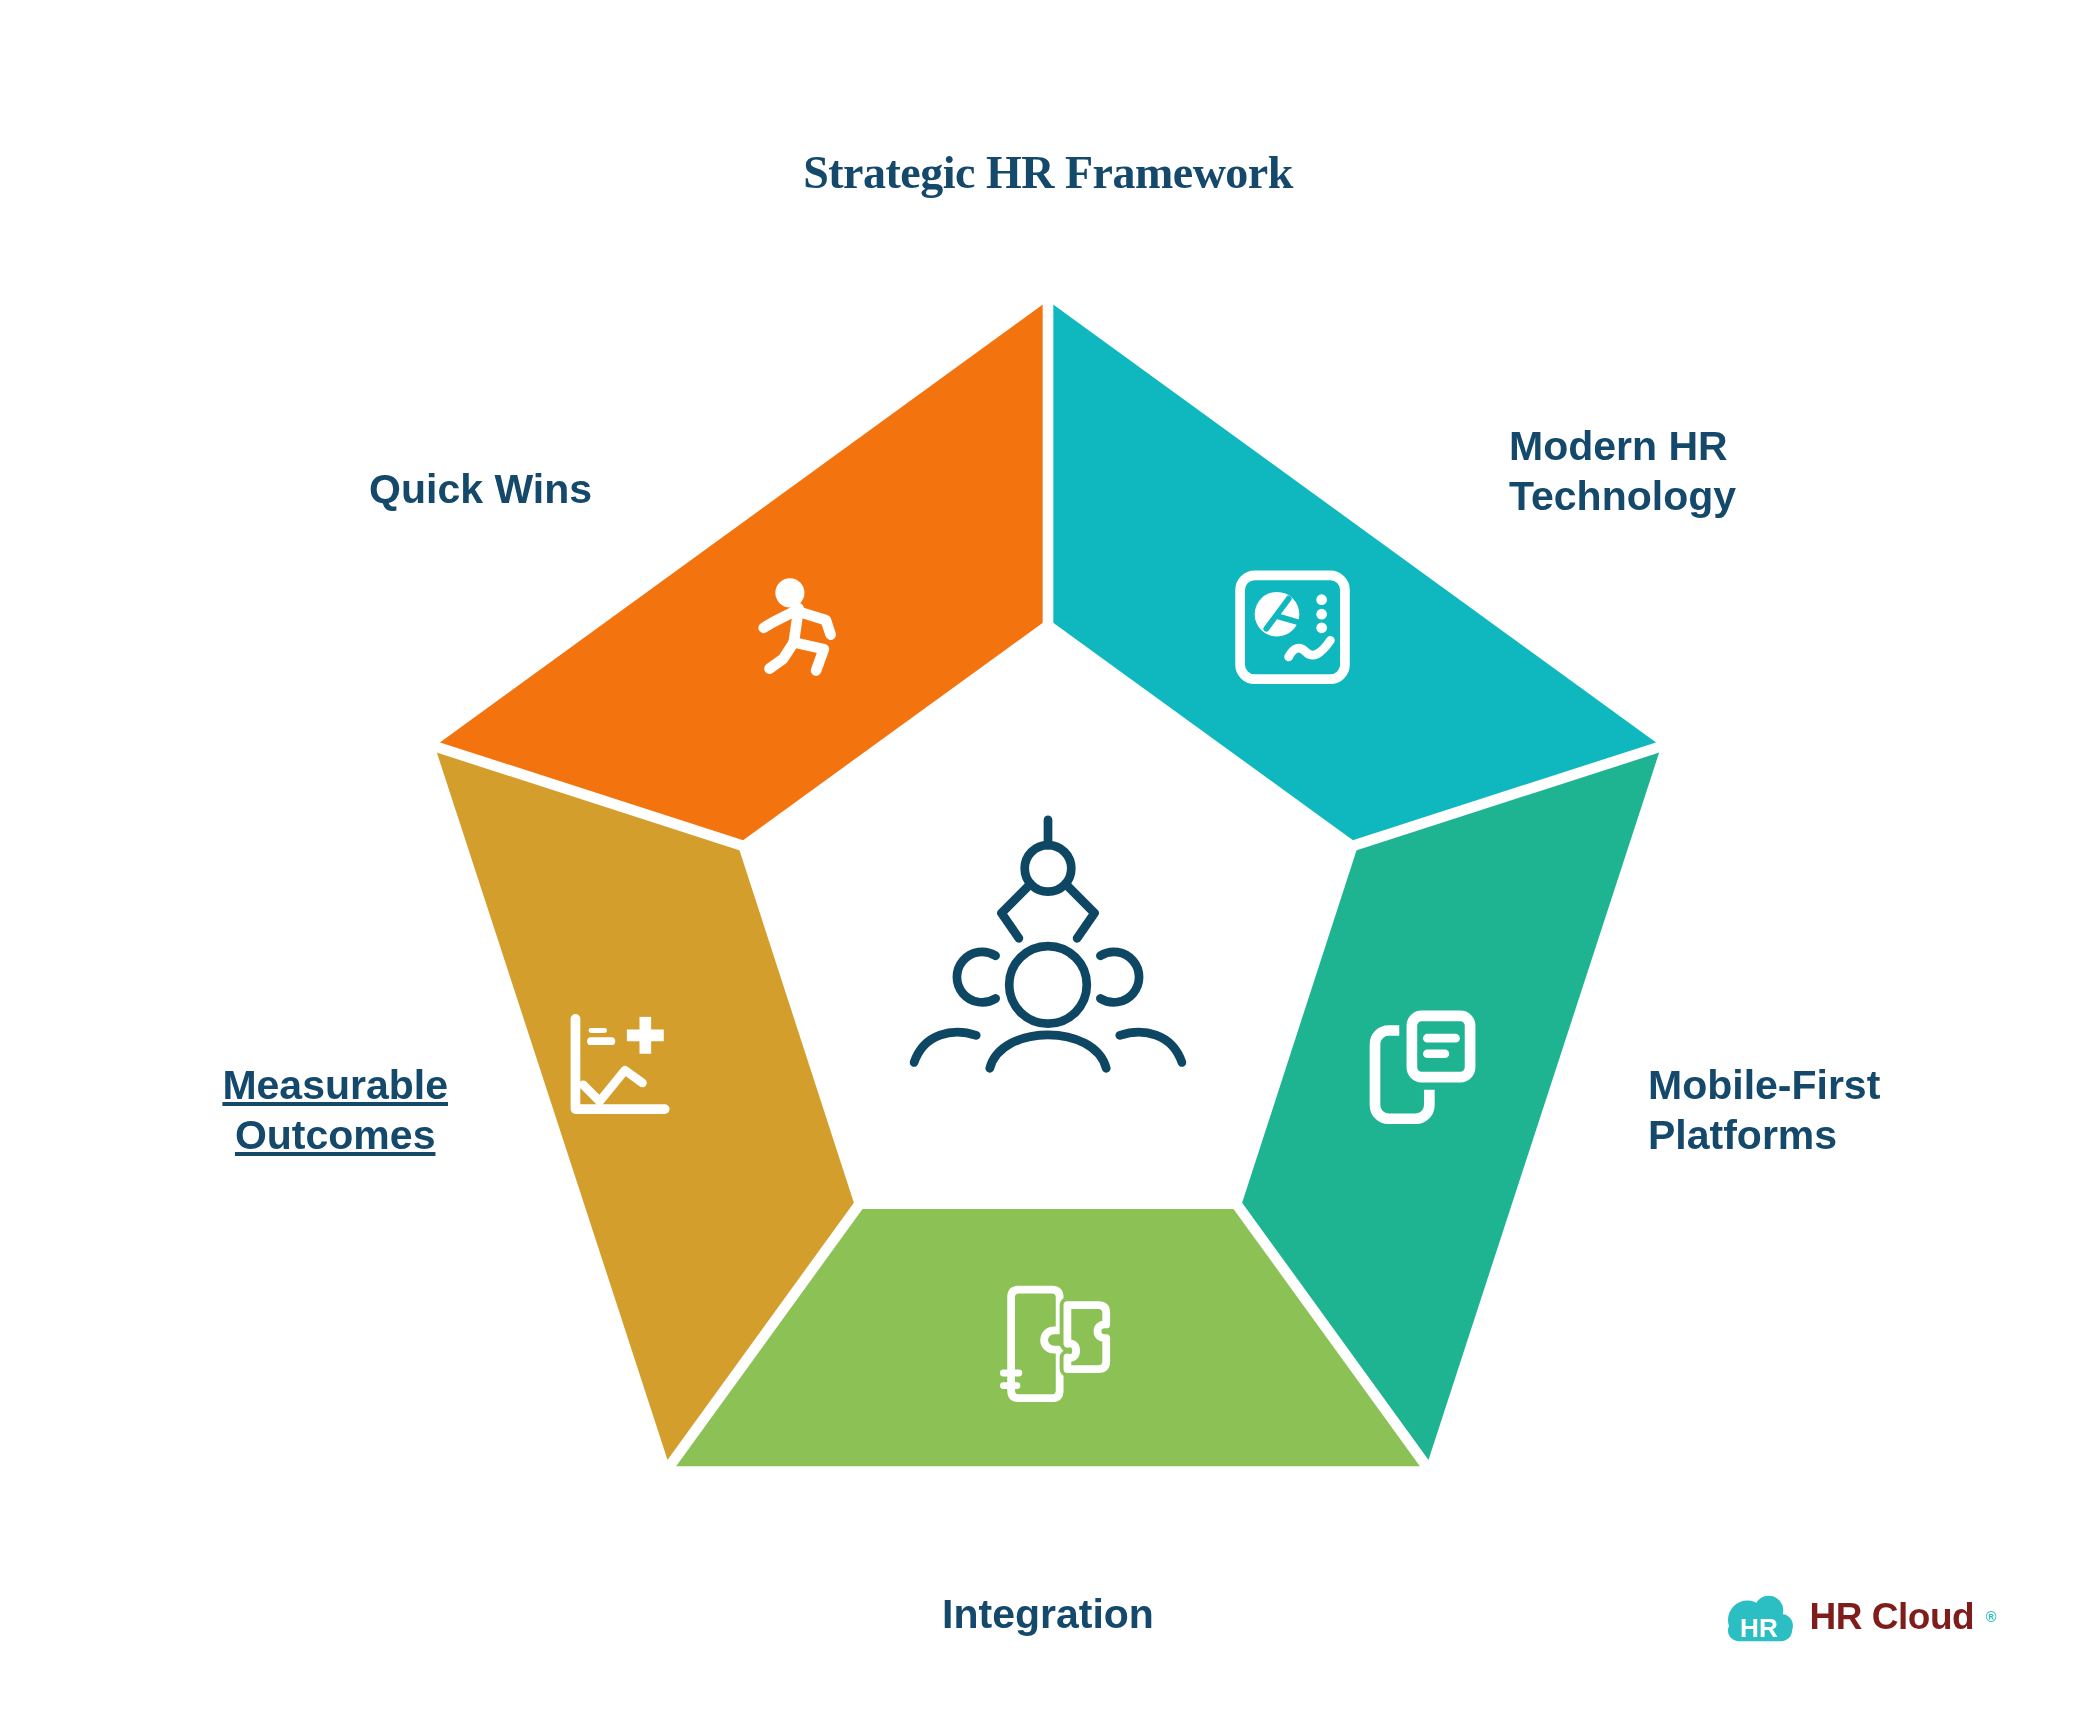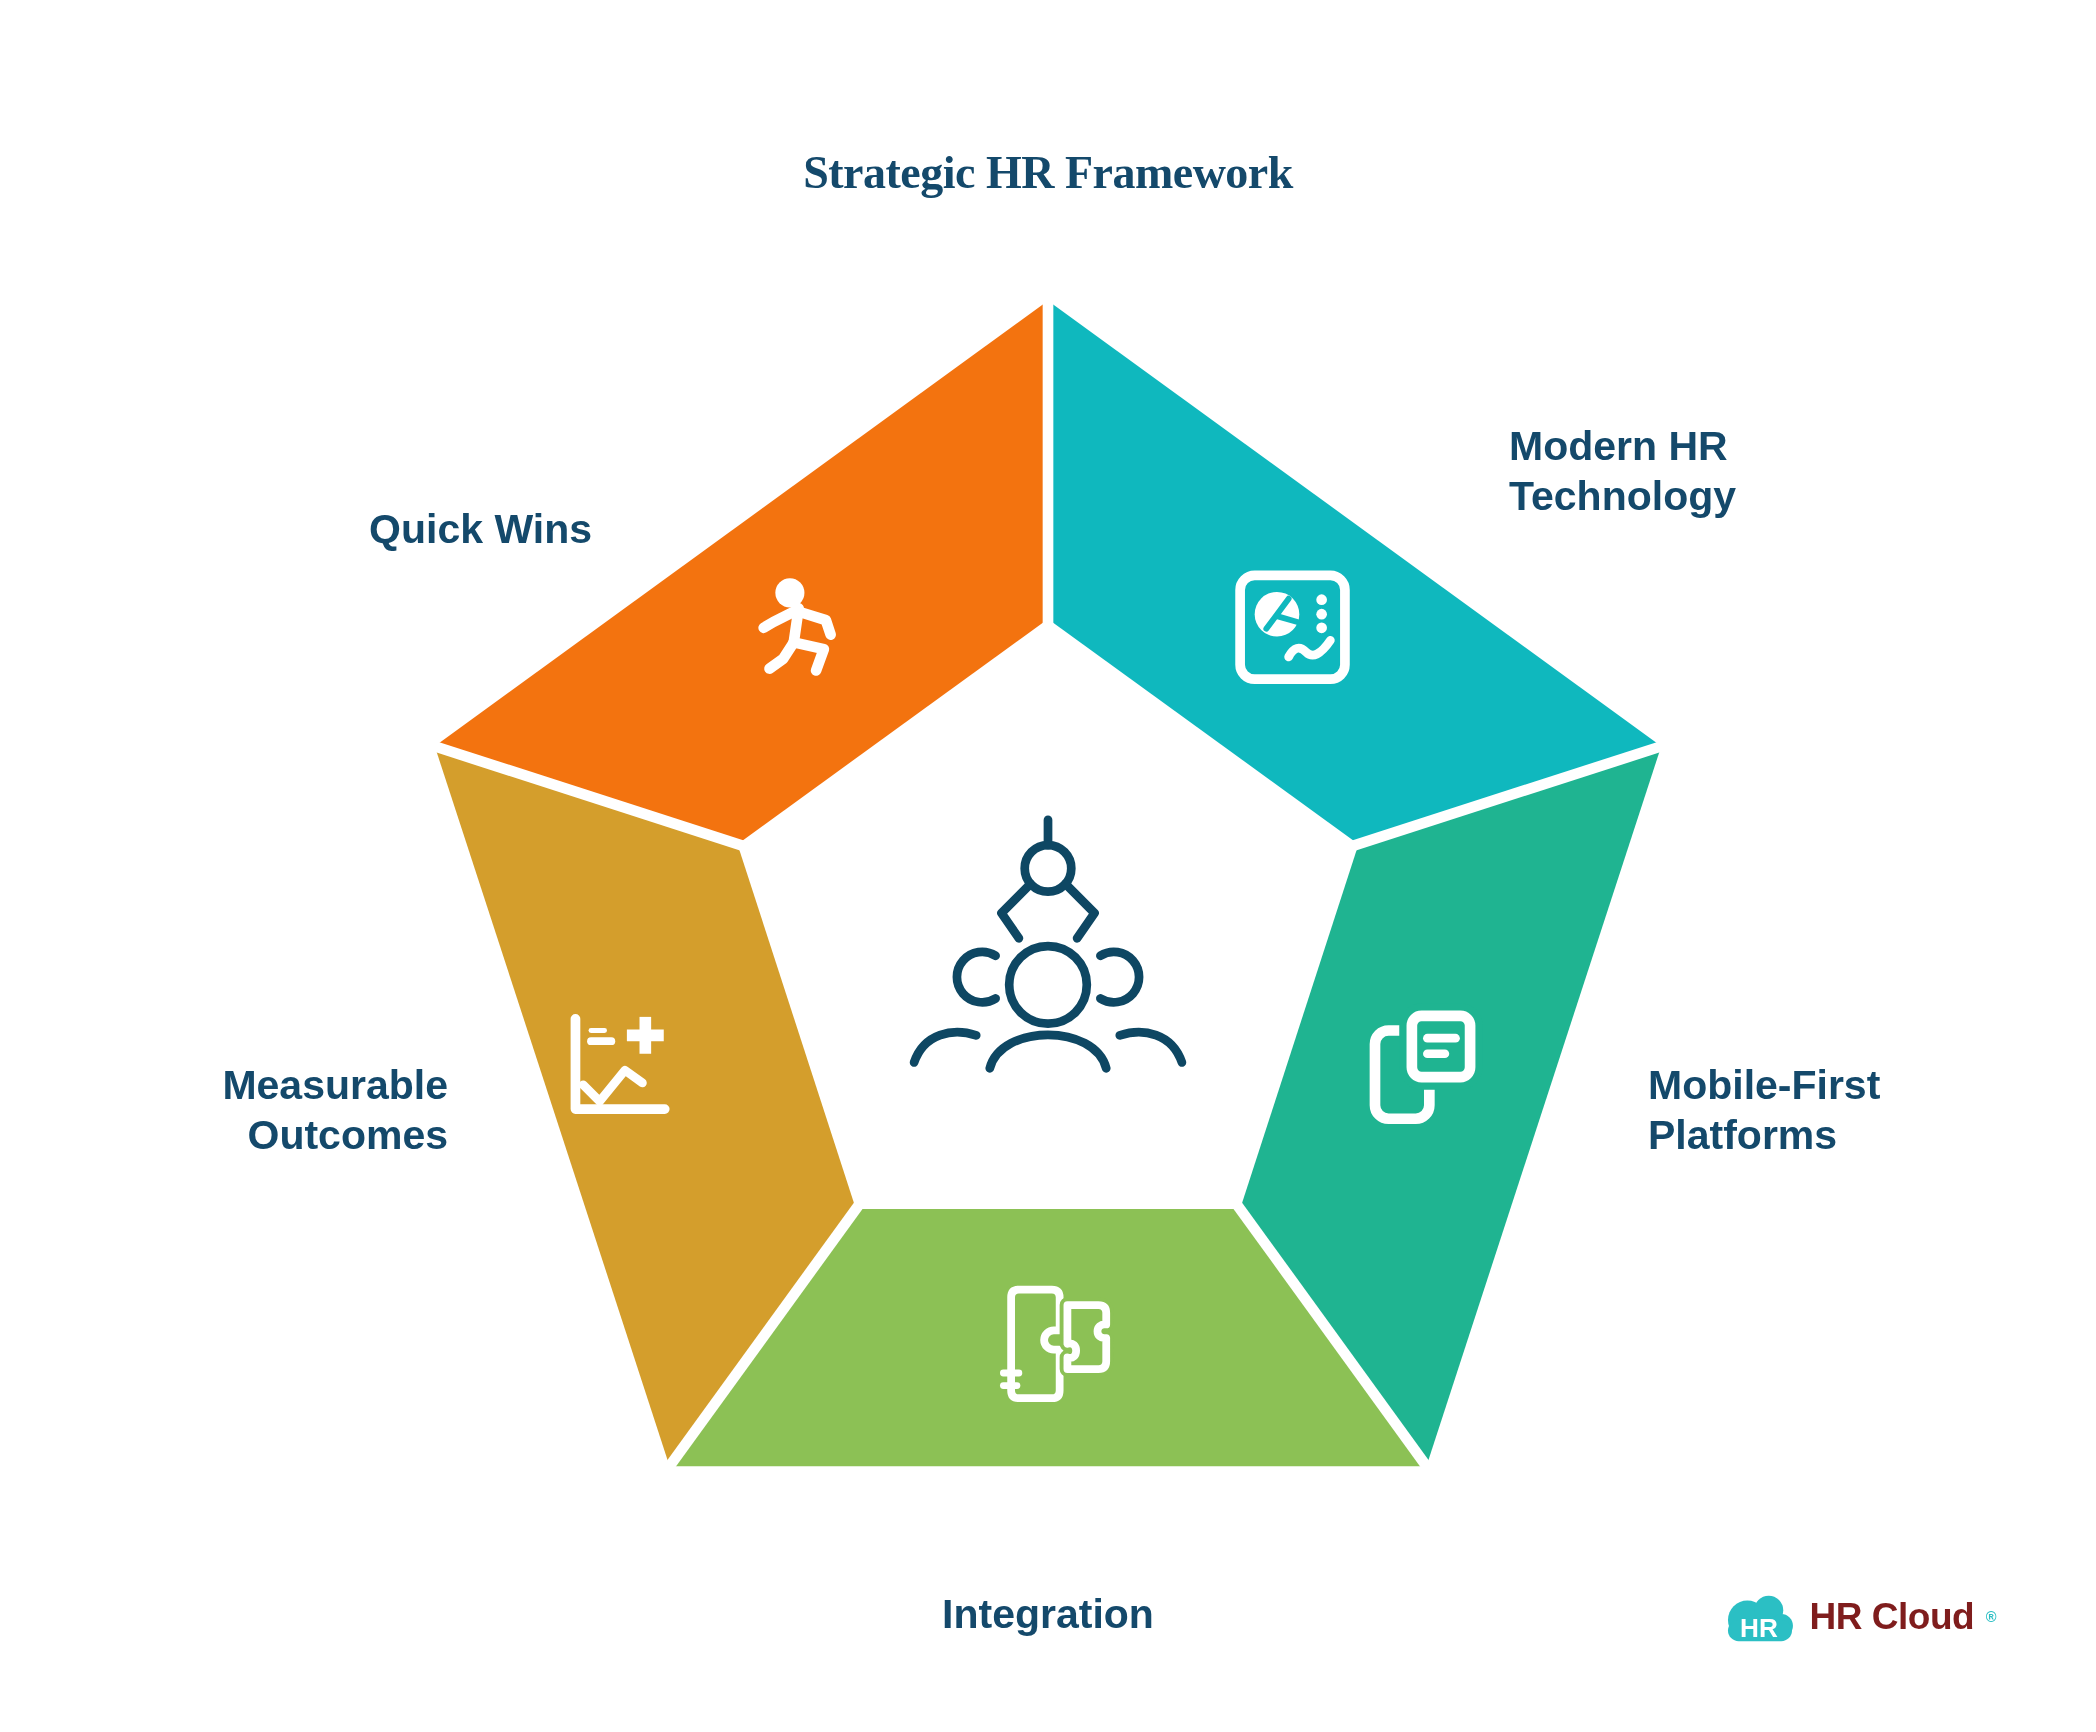--- a/index.html
+++ b/index.html
@@ -15,24 +15,24 @@
     position:absolute;top:146px;left:50%;transform:translateX(-50%);
     font-size:46px;font-weight:700;color:#14496B;white-space:nowrap;
     letter-spacing:-0.5px;
     font-family:Liberation Serif, serif;
   }
   .seg-label{
     position:absolute;
     font-size:41px;font-weight:700;color:#14496B;
     line-height:50px;white-space:pre-line;
   }
-  .lbl-quick-wins{top:464px;right:1504px;text-align:right;white-space:nowrap;margin-top:40px;}
+  .lbl-quick-wins{top:464px;right:1504px;text-align:right;white-space:nowrap;}
   .lbl-modern-hr{top:421px;left:1509px;text-align:left;}
   .lbl-mobile-first{top:1060px;left:1648px;text-align:left;}
-  .lbl-measurable{top:1060px;right:1648px;text-align:right;}
+  .lbl-measurable{top:1060px;right:1648px;text-align:center;text-decoration:underline;}
   .lbl-integration{top:1589px;left:50%;transform:translateX(-50%);text-align:center;white-space:nowrap;}
   .logo{
     position:absolute;left:1720px;top:1584px;height:66px;
     display:flex;align-items:center;gap:11.6px;
   }
   .logo-name{
     font-size:37px;font-weight:700;color:#7f1d1d;letter-spacing:-0.5px;
     white-space:nowrap;
   }
   .logo-reg{font-size:14.6px;vertical-align:27px;font-weight:700;color:#2BBFC4;}

